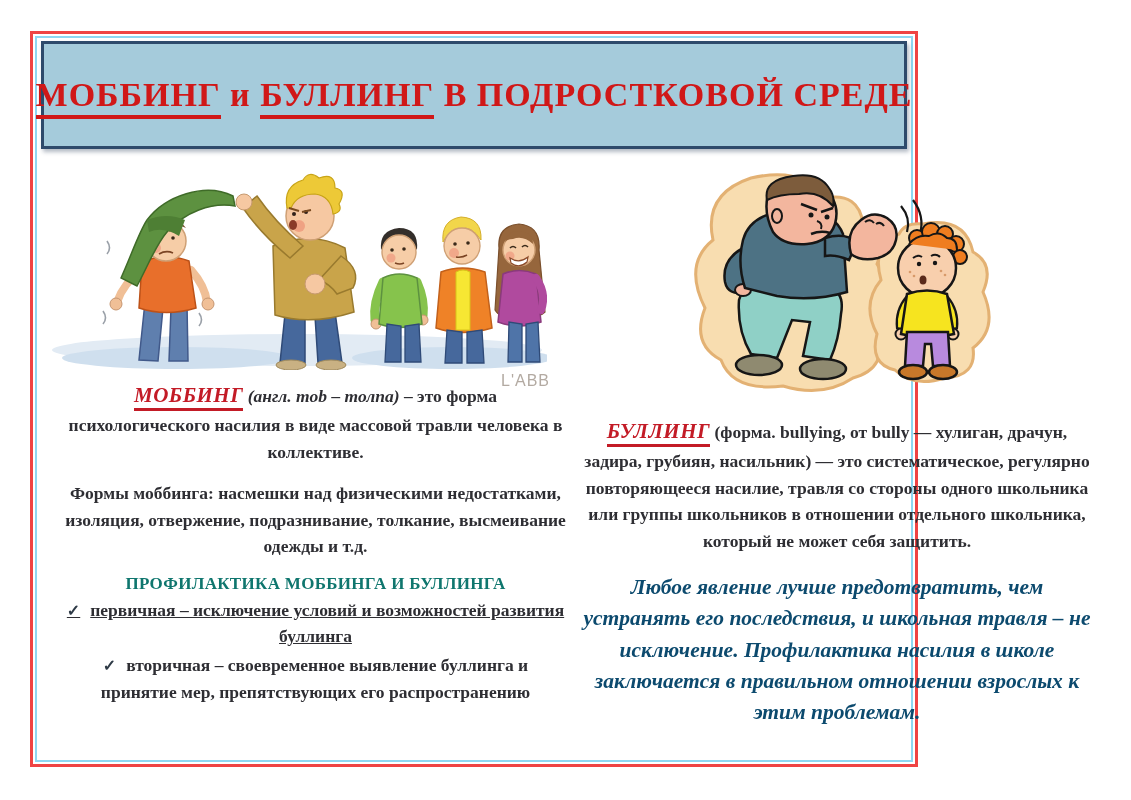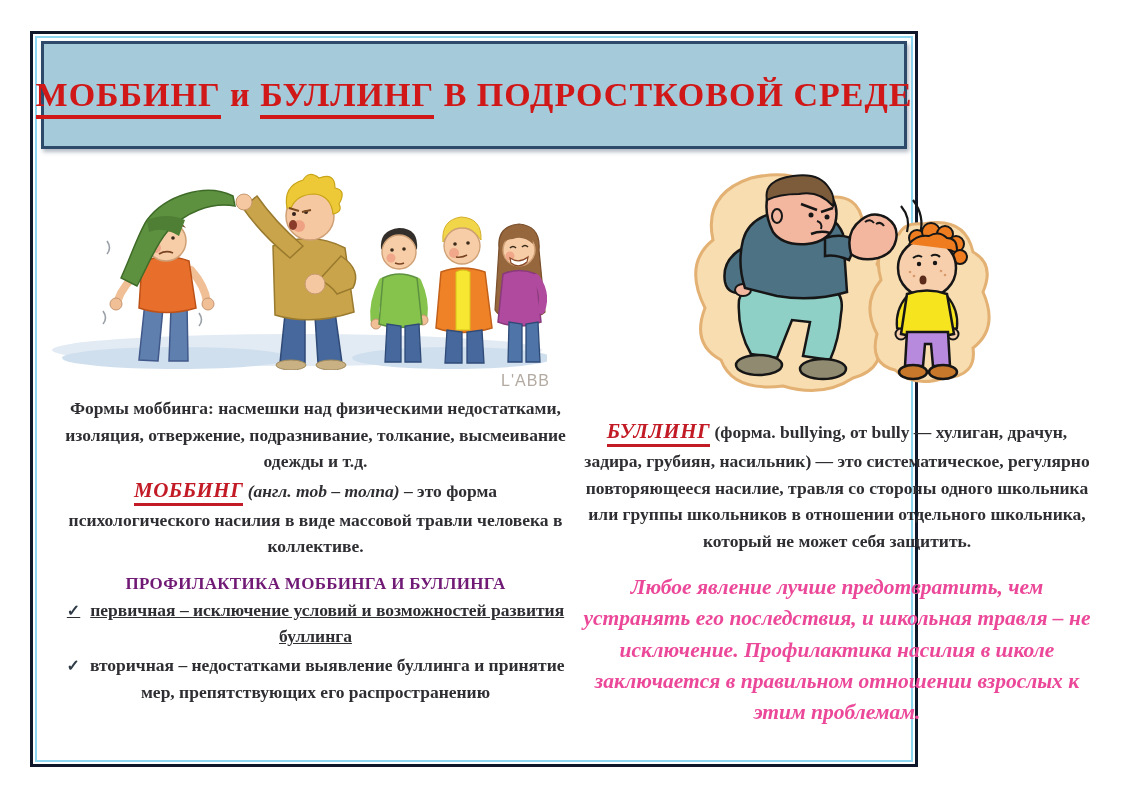--- a/index.html
+++ b/index.html
@@ -3,21 +3,21 @@
 <meta charset="utf-8">
 <style>
   html,body{margin:0;padding:0;}
   body{
     width:1131px;height:800px;position:relative;background:#ffffff;overflow:hidden;
     font-family:"Liberation Serif","DejaVu Serif",serif;color:#2e2e33;
   }
   
   .frame{
     position:absolute;left:30px;top:31px;width:888px;height:736px;box-sizing:border-box;
-    border:3px solid #0f172a;
+    border:3px solid #ef4444;
     box-shadow:inset 0 0 0 2px #ffffff, inset 0 0 0 4px #8ed7f2;
     background:#ffffff;
   }
   
   .header-box{
     position:absolute;left:8px;top:7px;right:8px;height:108px;box-sizing:border-box;
     background:#a5cbdb;border:3px solid #2e4a6b;
     box-shadow:2px 3px 4px rgba(40,60,90,.35);
     display:flex;align-items:center;justify-content:center;
   }
@@ -41,27 +41,27 @@
   p{margin:0;}
   .para{font-size:17.5px;line-height:1.52;font-weight:bold;color:#2e2e33;}
   .red-term{
     color:#c31b26;font-weight:bold;font-style:italic;font-size:21px;
     border-bottom:3px solid #c31b26;padding-bottom:1px;letter-spacing:.5px;
   }
   .iparen{font-style:italic;}
   .gap-sm{margin-top:15px;}
   .gap-xs{margin-top:12px;text-decoration:underline;}
   .prevention-heading{
-    font-size:17px;font-weight:bold;color:#701a75;letter-spacing:.3px;margin-top:14px;
+    font-size:17px;font-weight:bold;color:#0f766e;letter-spacing:.3px;margin-top:14px;
   }
   .bullet{font-size:17.5px;line-height:1.5;font-weight:bold;margin-top:3px;}
   .check{color:#2e3a46;margin-right:10px;font-size:16px;}
   .quote{
     margin-top:18px;font-size:21.5px;line-height:1.45;font-weight:bold;font-style:italic;
-    color:#ec4899;
+    color:#0c4a6e;
   }
   svg{display:block;}
 </style>
 </head>
 <body>
 
 <div class="frame">
 
   <div class="header-box">
     <h1 class="title"><span class="t-word">МОББИНГ</span> <span class="t-conn">и</span> <span class="t-word">БУЛЛИНГ</span> <span class="t-rest">в подростковой среде</span></h1>
@@ -205,28 +205,28 @@
       <circle cx="228" cy="162" r="5.5" fill="#f8cfad" stroke="#161616" stroke-width="2"></circle>
       <circle cx="280" cy="162" r="5.5" fill="#f8cfad" stroke="#161616" stroke-width="2"></circle>
       <path d="M234,122 Q254,115 274,122 L281,162 Q254,169 228,162 Z" fill="#f6e41f" stroke="#161616" stroke-width="2.5"></path>
       <path d="M234,160 L232,194 L250,194 L252,172 L258,172 L260,194 L277,194 L275,160 Z" fill="#b88ade" stroke="#161616" stroke-width="2.5"></path>
       <ellipse cx="240" cy="200" rx="14" ry="7" fill="#c8782a" stroke="#161616" stroke-width="2.5"></ellipse>
       <ellipse cx="270" cy="200" rx="14" ry="7" fill="#c8782a" stroke="#161616" stroke-width="2.5"></ellipse>
     </g>
   </svg>
 
   <div class="col col-left">
+    <p class="para"><span class="red-term">МОББИНГ</span> <span class="iparen">(англ. mob – толпа)</span> <span>– это форма психологического насилия в виде массовой травли человека в коллективе.</span></p>
+
     <p class="para gap-sm">Формы моббинга: насмешки над физическими недостатками, изоляция, отвержение, подразнивание, толкание, высмеивание одежды и т.д.</p>
 
-    <p class="para"><span class="red-term">МОББИНГ</span> <span class="iparen">(англ. mob – толпа)</span> <span>– это форма психологического насилия в виде массовой травли человека в коллективе.</span></p>
-
     <p class="prevention-heading">ПРОФИЛАКТИКА МОББИНГА И БУЛЛИНГА</p>
 
     <p class="bullet gap-xs"><span class="check">✓</span><span>первичная – исключение условий и возможностей развития буллинга</span></p>
-    <p class="bullet"><span class="check">✓</span><span>вторичная – недостатками выявление буллинга и принятие мер, препятствующих его распространению</span></p>
+    <p class="bullet"><span class="check">✓</span><span>вторичная – своевременное выявление буллинга и принятие мер, препятствующих его распространению</span></p>
   </div>
 
   <div class="col col-right">
     <p class="para"><span class="red-term">БУЛЛИНГ</span> <span>(форма. bullying, от bully — хулиган, драчун, задира, грубиян, насильник) — это систематическое, регулярно повторяющееся насилие, травля со стороны одного школьника или группы школьников в отношении отдельного школьника, который не может себя защитить.</span></p>
 
     <p class="quote">Любое явление лучше предотвратить, чем устранять его последствия, и школьная травля – не исключение. Профилактика насилия в школе заключается в правильном отношении взрослых к этим проблемам.</p>
   </div>
 
 </div>
 

